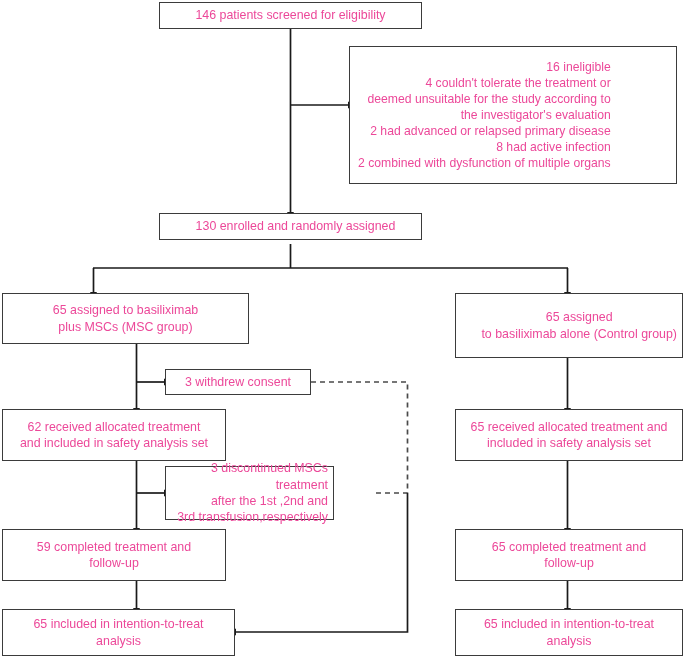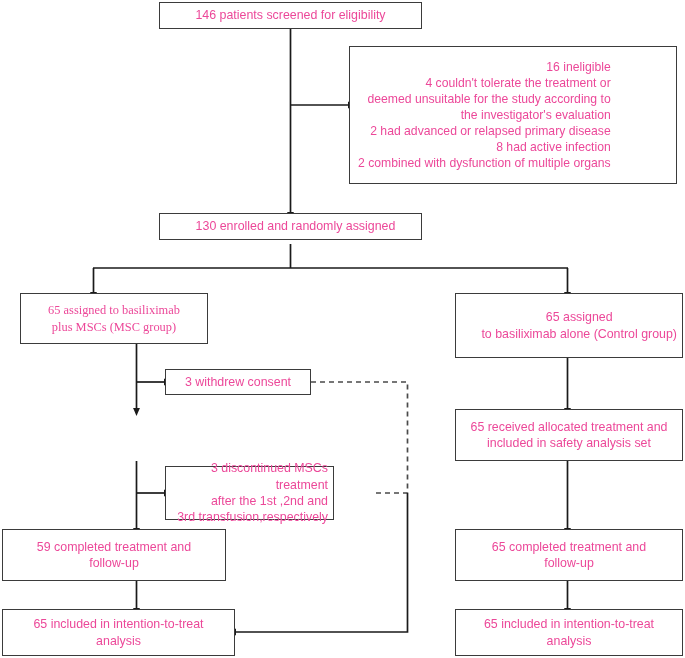--- a/index.html
+++ b/index.html
@@ -118,34 +118,38 @@
 the investigator's evaluation
 2 had advanced or relapsed primary disease
 8 had active infection
 2 combined with dysfunction of multiple organs</span>
   </div>
 
   <div class="nodebox" style="left:159px; top:213px; width:263px; height:27px;padding-left:15px;">
     <span class="txt">130 enrolled and randomly assigned</span>
   </div>
 
-  <div class="nodebox" style="left:20px; top:293px; width:188px; height:51px;font-family:Liberation Serif, serif;">
+  <div class="nodebox" style="left:2px; top:293px; width:247px; height:51px;">
     <span class="txt">65 assigned to basiliximab
 plus MSCs (MSC group)</span>
   </div>
 
   <div class="nodebox" style="left:455px; top:293px; width:228px; height:65px;justify-content:flex-end;">
     <span class="txt">65 assigned
 to basiliximab alone (Control group)</span>
   </div>
 
   <div class="nodebox" style="left:165px; top:369px; width:146px; height:26px;">
     <span class="txt">3 withdrew consent</span>
   </div>
 
+  <div class="nodebox" style="left:2px; top:409px; width:224px; height:52px;">
+    <span class="txt">62 received allocated treatment
+and included in safety analysis set</span>
+  </div>
 
   <div class="nodebox" style="left:455px; top:409px; width:228px; height:52px;">
     <span class="txt">65 received allocated treatment and
 included in safety analysis set</span>
   </div>
 
   <div class="nodebox left-align" style="left:165px; top:466px; width:169px; height:54px;">
     <span class="txt">3 discontinued MSCs treatment
 after the 1st ,2nd and
 3rd transfusion,respectively</span>

